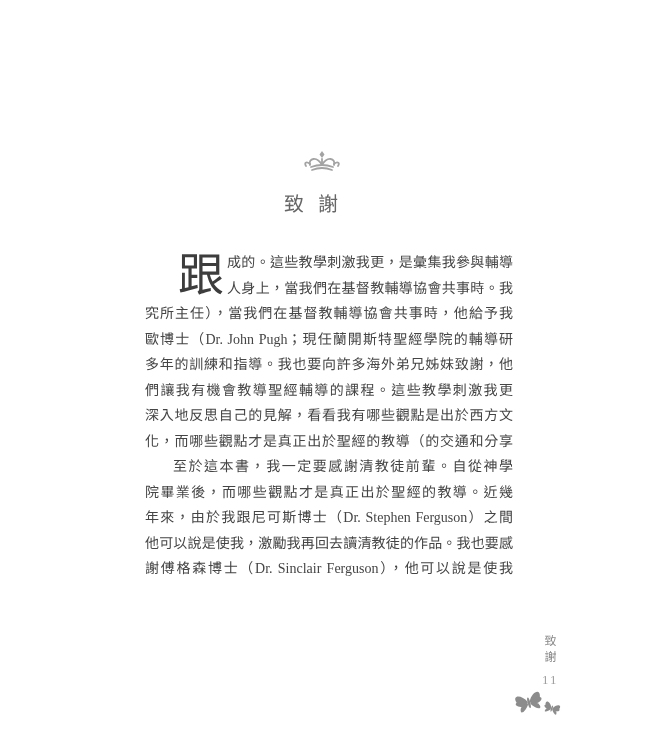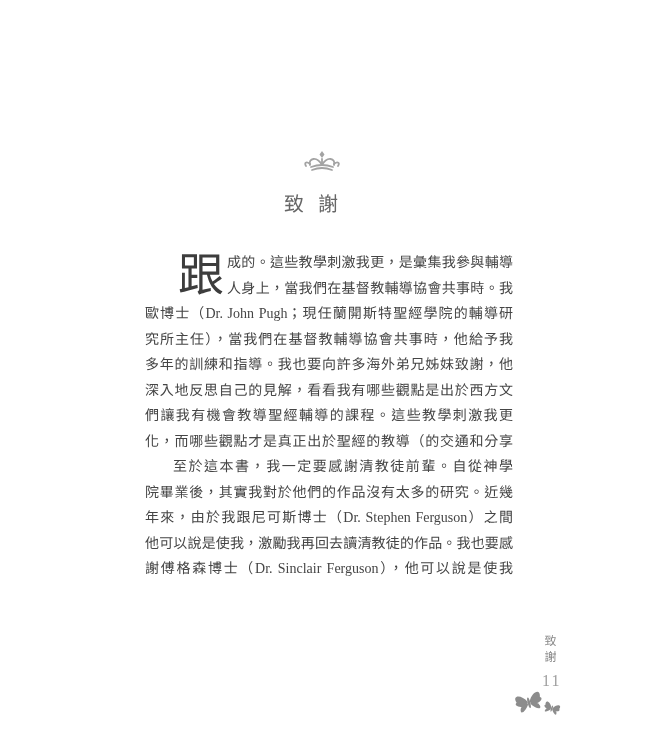--- a/index.html
+++ b/index.html
@@ -48,21 +48,21 @@
     position: absolute;
     left: 541px; top: 634px;
     writing-mode: vertical-rl;
     font-size: 12px;
     letter-spacing: 4px;
     color: #8a8a8a;
   }
   .page-num {
     position: absolute;
     left: 542px; top: 672px;
-    font-size: 16px;
+    font-size: 13px;
     letter-spacing: 2px;
     color: #a0a0a0;
   }
   .butterflies {
     position: absolute;
     left: 505px; top: 684px;
   }
 </style>
 </head>
 <body>
@@ -81,28 +81,28 @@
     </g>
     <path d="M20,2 l2.5,3.5 L20,9 l-2.5,-3.5 Z" fill="#a3a3a3"></path>
   </svg>
 
   <div class="title">致謝</div>
 
   <div class="bodytext">
     <div class="dropcap">跟</div>
     <div class="line j">成的。這些教學刺激我更，是彙集我參與輔導</div>
     <div class="line j">人身上，當我們在基督教輔導協會共事時。我要特別感謝皮</div>
+    <div class="line j">究所主任），當我們在基督教輔導協會共事時，他給予我</div>
     <div class="line j">歐博士（Dr. John Pugh；現任蘭開斯特聖經學院的輔導研</div>
-    <div class="line j">究所主任），當我們在基督教輔導協會共事時，他給予我</div>
     <div class="line j">多年的訓練和指導。我也要向許多海外弟兄姊妹致謝，他</div>
+    <div class="line j">們讓我有機會教導聖經輔導的課程。這些教學刺激我更</div>
     <div class="line j">深入地反思自己的見解，看看我有哪些觀點是出於西方文</div>
-    <div class="line j">們讓我有機會教導聖經輔導的課程。這些教學刺激我更</div>
     <div class="line j">化，而哪些觀點才是真正出於聖經的教導（的交通和分享</div>
     <div class="line j indent">至於這本書，我一定要感謝清教徒前輩。自從神學</div>
-    <div class="line j">院畢業後，其實我對於他們的作品沒有太多的研究。近幾</div>
+    <div class="line j">院畢業後，而哪些觀點才是真正出於聖經的教導。近幾</div>
     <div class="line j">年來，由於我跟尼可斯博士（Dr. Stephen Ferguson）之間</div>
     <div class="line j">他可以說是使我，激勵我再回去讀清教徒的作品。我也要感</div>
     <div class="line j">謝傅格森博士（Dr. Sinclair Ferguson），他可以說是使我</div>
   </div>
 
   <div class="side-label">致謝</div>
 
   <div class="page-num">11</div>
 
   <svg class="butterflies" width="72" height="48" viewBox="0 0 72 48">

